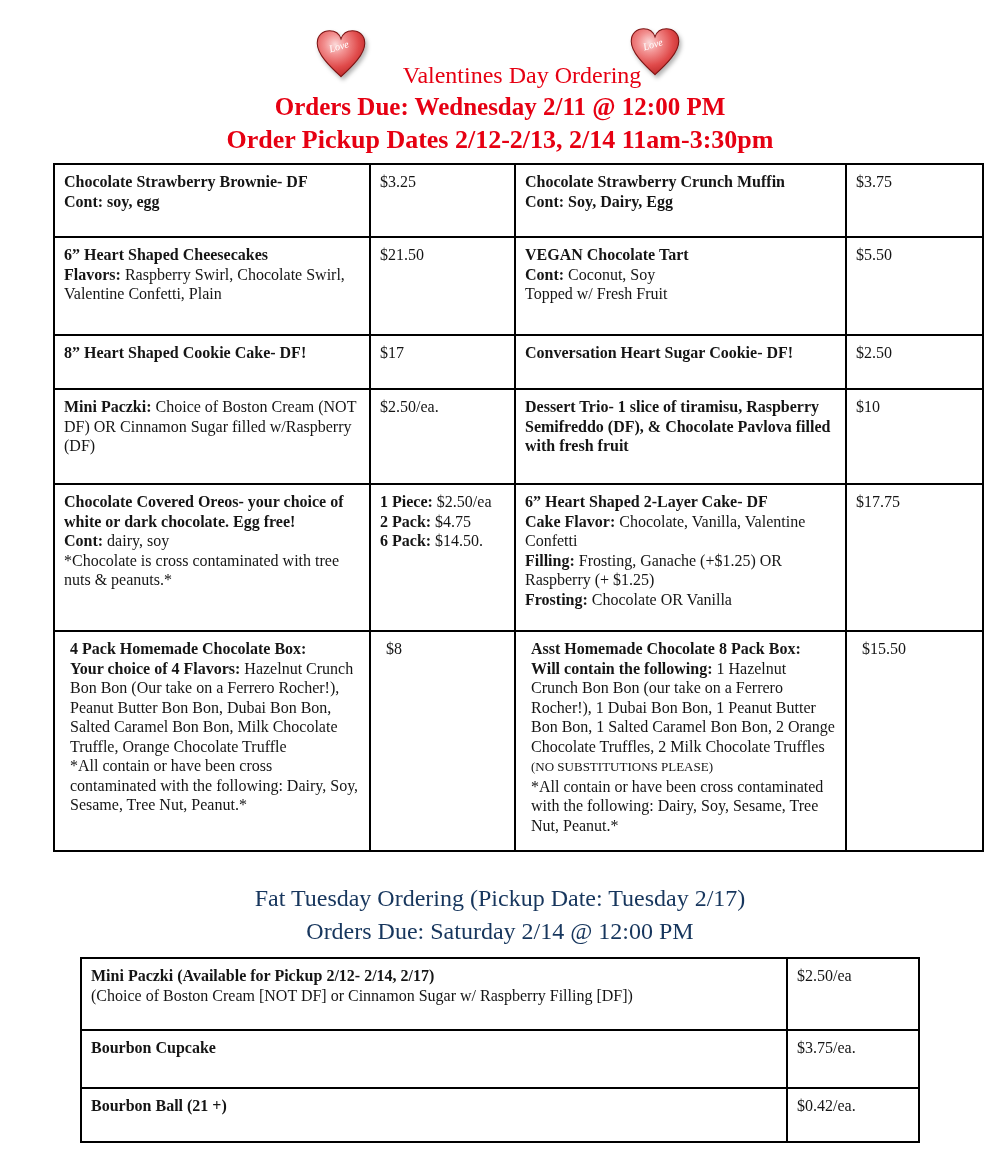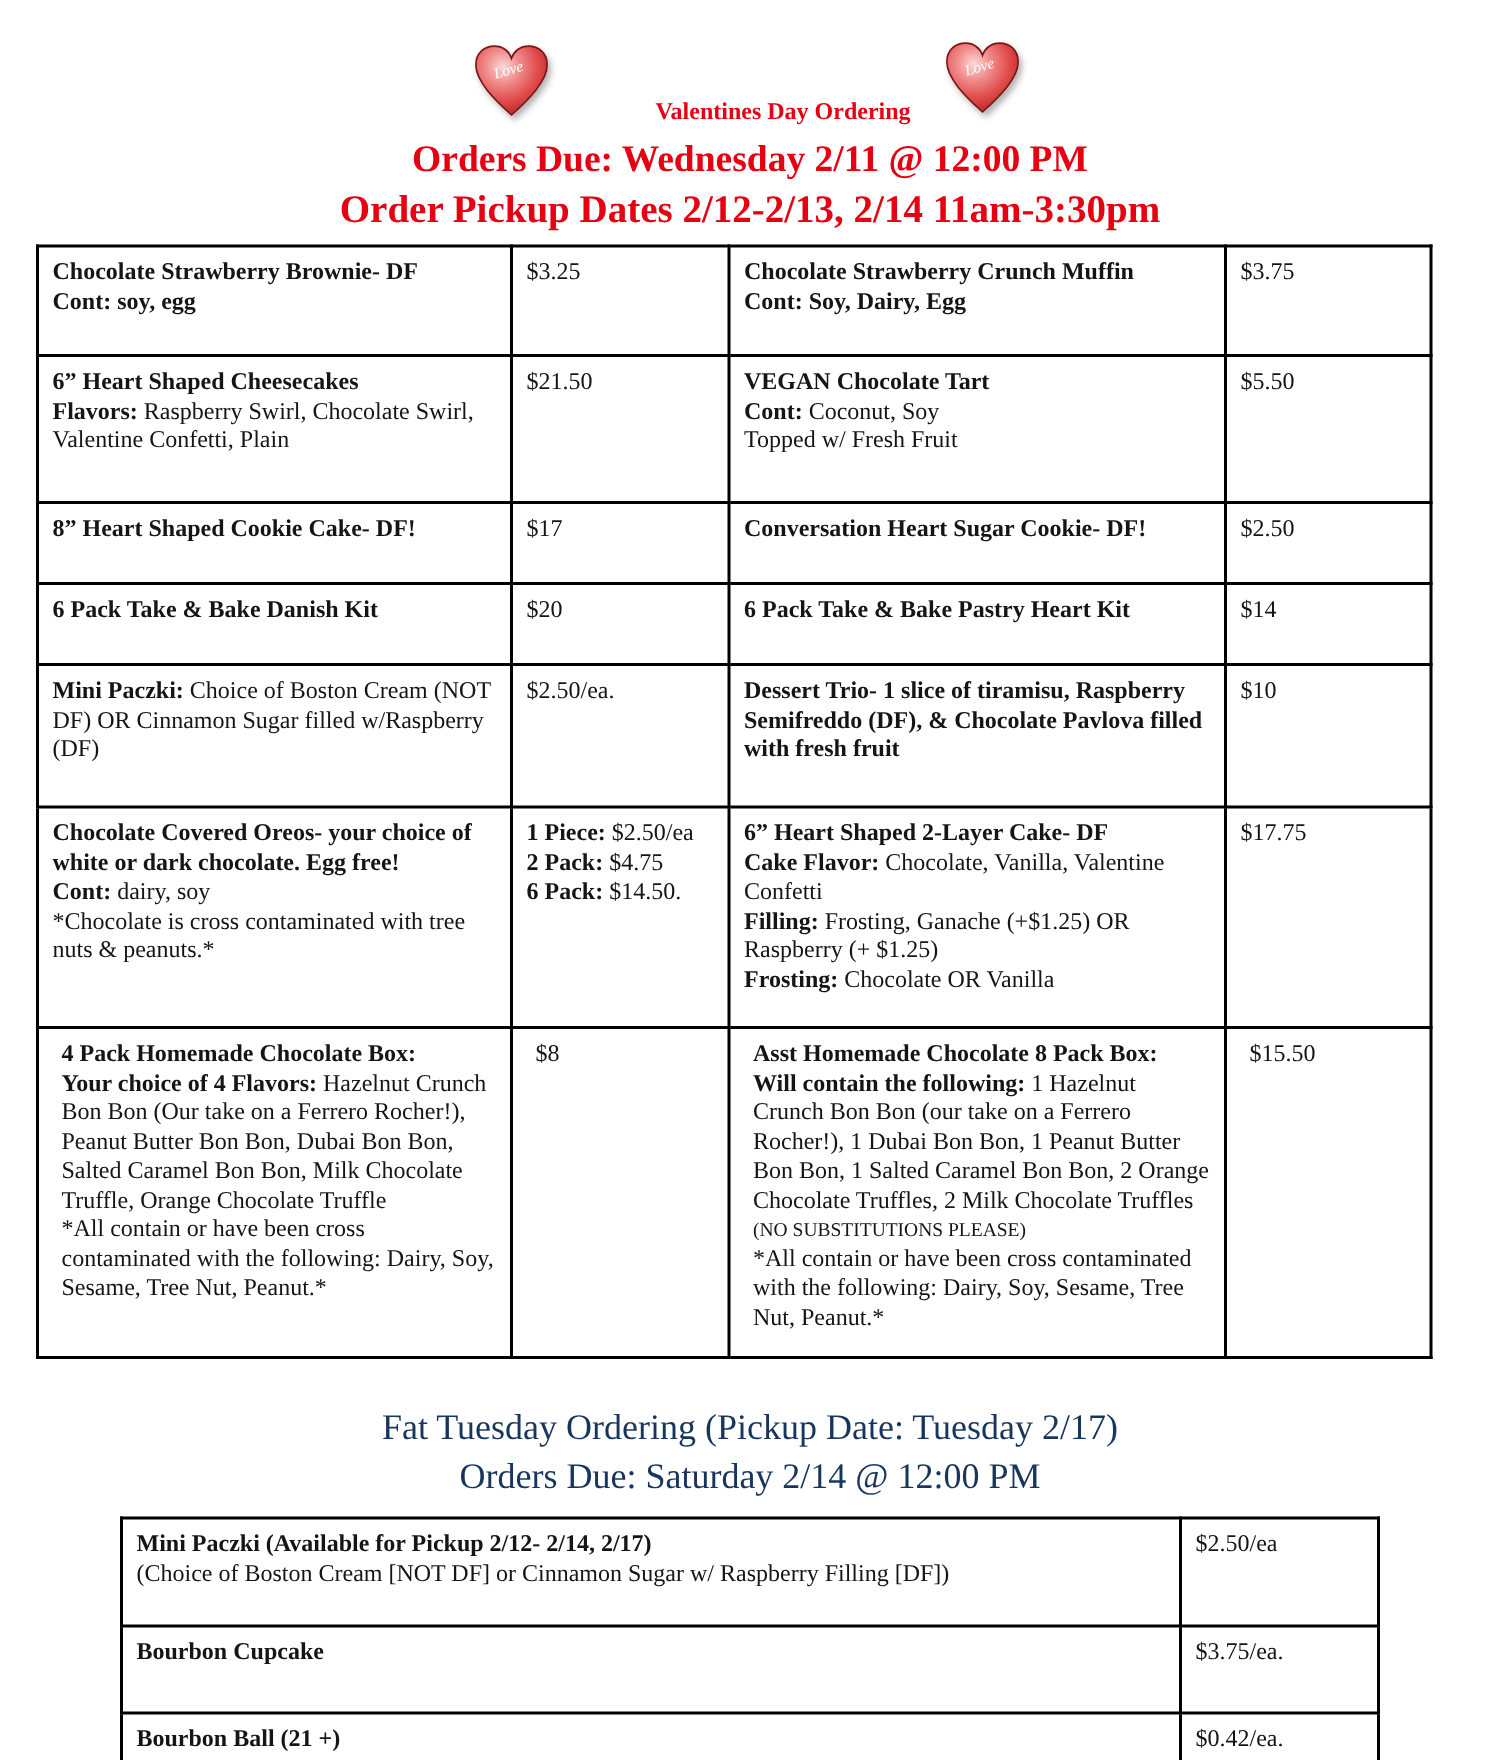--- a/index.html
+++ b/index.html
@@ -4,33 +4,33 @@
 <style>
   html, body { margin:0; padding:0; background:#ffffff; }
   body { width:1000px; font-family:"Liberation Serif", serif; color:#151515; }
   .page { position:relative; width:1000px; min-height:1173px; background:#fff; overflow:hidden; }
 
   
   .v-header { position:relative; padding-top:60px; text-align:center; }
   .heart { position:absolute; width:54px; height:52px; filter:drop-shadow(2px 3px 2px rgba(0,0,0,0.3)); }
   .heart.left  { left:314px; top:28px; }
   .heart.right { left:628px; top:26px; }
-  .v-line1 { font-size:16px; line-height:30px; font-weight:700; color:var(--valentine-red,#e60012);margin-left:44px; }
+  .v-line1 { font-size:24px; line-height:30px; font-weight:400; color:var(--valentine-red,#e60012);margin-left:44px; }
   .v-line2 { font-size:25px; line-height:33px; font-weight:700; color:var(--valentine-red,#e60012);text-align:center; }
   .v-line3 { font-size:26px; line-height:34px; font-weight:700; color:var(--valentine-red,#e60012); }
 
   
   table { border-collapse:collapse; table-layout:fixed; }
   td { border:2px solid #000; vertical-align:top; padding:7px 9px 5px 9px;
        font-size:16px; line-height:19.5px; word-wrap:break-word; }
   .cell-line { margin:0; }
   .seg-bold { font-weight:700; }
   .seg-small { font-size:13px; }
 
-  .vt { width:929px; margin:6px 0 0 24px; }
+  .vt { width:929px; margin:6px 0 0 53px; }
   .vt col.c1 { width:316px; } .vt col.c2 { width:145px; }
   .vt col.c3 { width:331px; } .vt col.c4 { width:137px; }
   .vt tr.r1 td { height:59px; }
   .vt tr.r2 td { height:84px; }
   .vt tr.r3 td { height:40px; }
   .vt tr.r4 td { height:40px; }
   .vt tr.r5 td { height:81px; }
   .vt tr.r6 td { height:133px; }
   .vt tr.r7 td { height:206px;padding-left:15px; }
 
@@ -118,34 +118,20 @@
         <td class="price">
             <div class="cell-line"><span>$17</span></div>
           </td>
         <td class="item">
             <div class="cell-line"><span class="seg-bold">Conversation Heart Sugar Cookie- DF!</span></div>
           </td>
         <td class="price">
             <div class="cell-line"><span>$2.50</span></div>
           </td>
       </tr>
-      <tr class="r4">
-        <td class="item">
-            <div class="cell-line"><span class="seg-bold">6 Pack Take &amp; Bake Danish Kit</span></div>
-          </td>
-        <td class="price">
-            <div class="cell-line"><span>$20</span></div>
-          </td>
-        <td class="item">
-            <div class="cell-line"><span class="seg-bold">6 Pack Take &amp; Bake Pastry Heart Kit</span></div>
-          </td>
-        <td class="price">
-            <div class="cell-line"><span>$14</span></div>
-          </td>
-      </tr>
       <tr class="r5">
         <td class="item">
             <div class="cell-line"><span class="seg-bold">Mini Paczki:</span><span> Choice of  Boston Cream (NOT DF) OR Cinnamon Sugar filled w/Raspberry (DF)</span></div>
           </td>
         <td class="price">
             <div class="cell-line"><span>$2.50/ea.</span></div>
           </td>
         <td class="item">
             <div class="cell-line"><span class="seg-bold">Dessert Trio- 1 slice of tiramisu, Raspberry Semifreddo (DF), &amp; Chocolate Pavlova filled with fresh fruit</span></div>
           </td>

